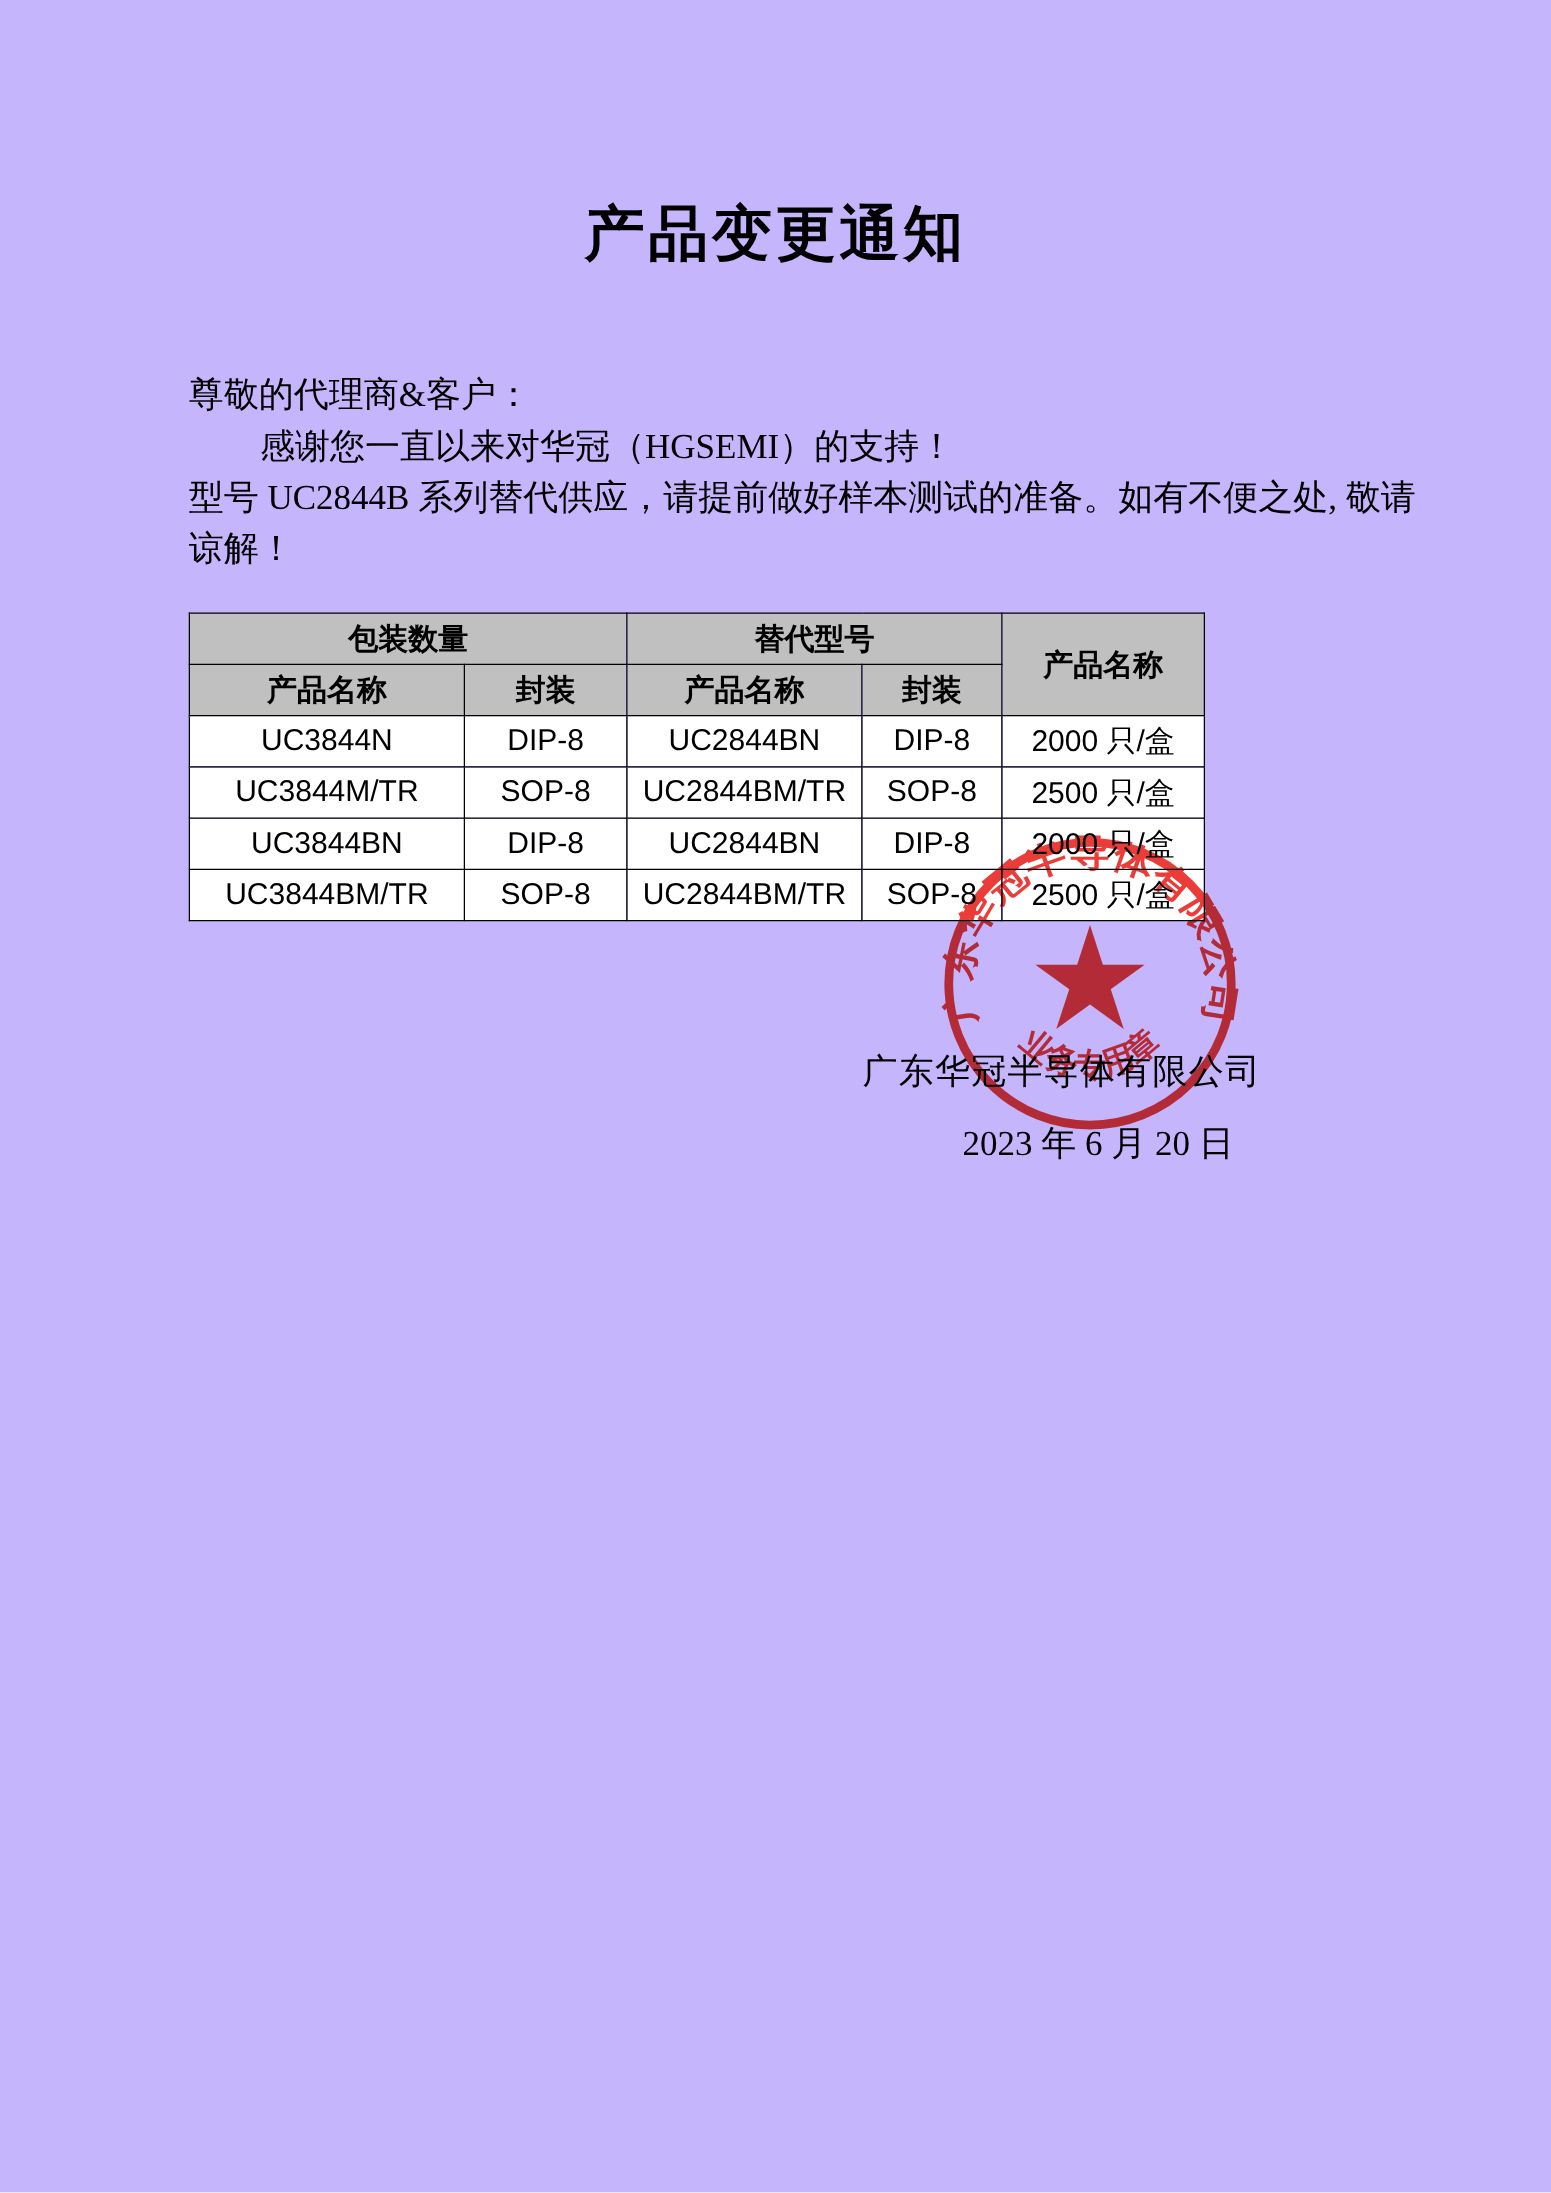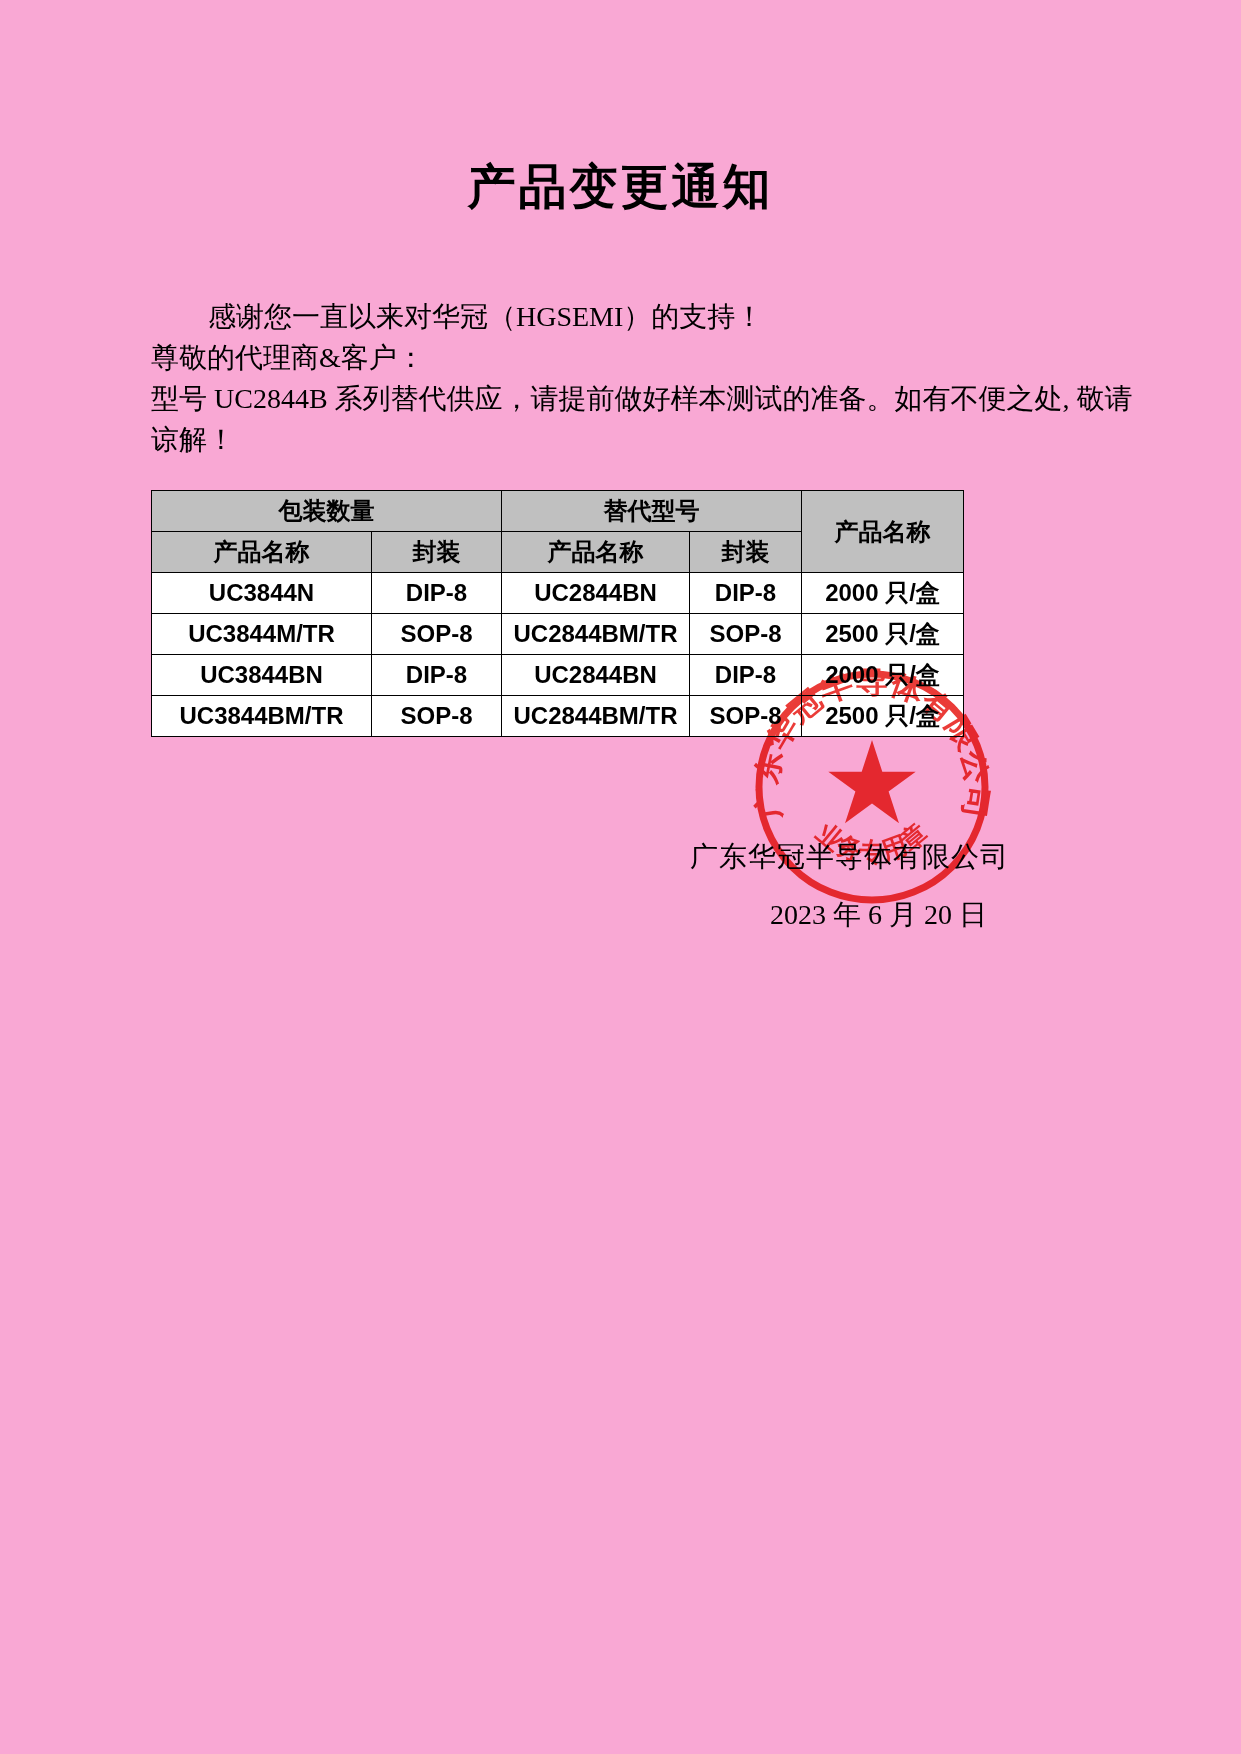--- a/index.html
+++ b/index.html
@@ -4,21 +4,21 @@
 <style>
   html, body {
     margin: 0;
     padding: 0;
     background: #ffffff;
   }
   .page {
     position: relative;
     width: 1241px;
     height: 1754px;
-    background: #f9a8d4;
+    background: #c4b5fd;
     overflow: hidden;
     font-family: "Liberation Serif", serif;
     color: #000000;
   }
   .doc-title {
     position: absolute;
     top: 155px;
     left: 0;
     width: 100%;
     margin: 0;
@@ -55,21 +55,21 @@
     text-align: center;
     vertical-align: middle;
     padding: 0;
     height: 40px;
     overflow: hidden;
   }
   table.change-table th {
     background: #c0c0c0;
     font-weight: 700;
   }
-  table.change-table td { background: #ffffff; font-weight: 700; margin-top: 22px; }
+  table.change-table td { background: #ffffff; font-weight: 400; margin-top: 22px; }
 
   .sign-company {
     position: absolute;
     top: 838px;
     left: 690px;
     font-size: 28px;
     letter-spacing: 1px;
     font-family: "Liberation Serif", serif;
     z-index: 1;
   }
@@ -99,22 +99,22 @@
   }
 </style>
 </head>
 <body>
 
 <div class="page">
 
   <h1 class="doc-title">产品变更通知</h1>
 
   <div class="para">
+    <div class="line">尊敬的代理商&amp;客户：</div>
     <div class="line indent">感谢您一直以来对华冠（HGSEMI）的支持！</div>
-    <div class="line">尊敬的代理商&amp;客户：</div>
     <div class="line">型号 UC2844B 系列替代供应，请提前做好样本测试的准备。如有不便之处, 敬请</div>
     <div class="line">谅解！</div>
   </div>
 
   <table class="change-table">
     <colgroup>
       <col style="width:220px">
       <col style="width:130px">
       <col style="width:188px">
       <col style="width:112px">

